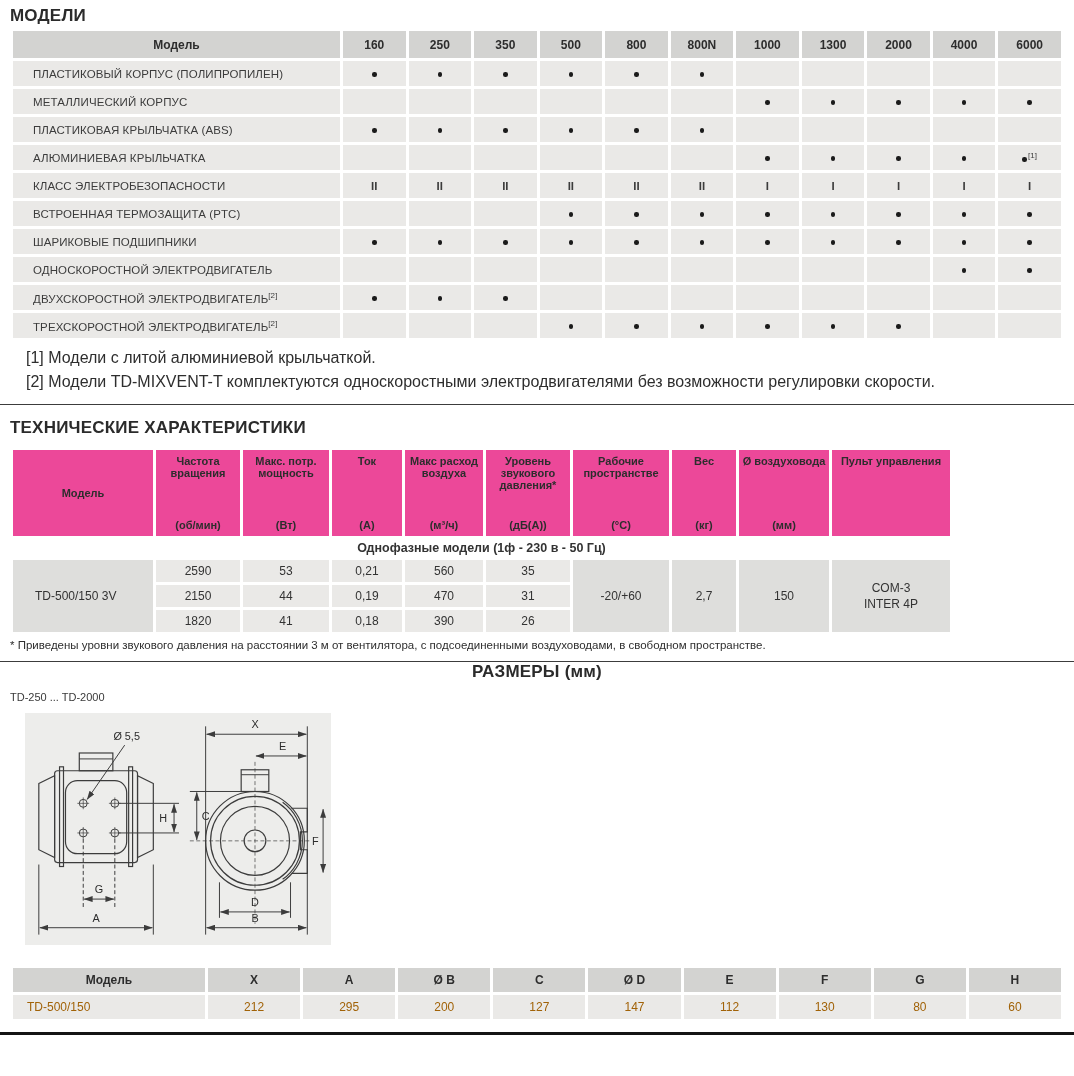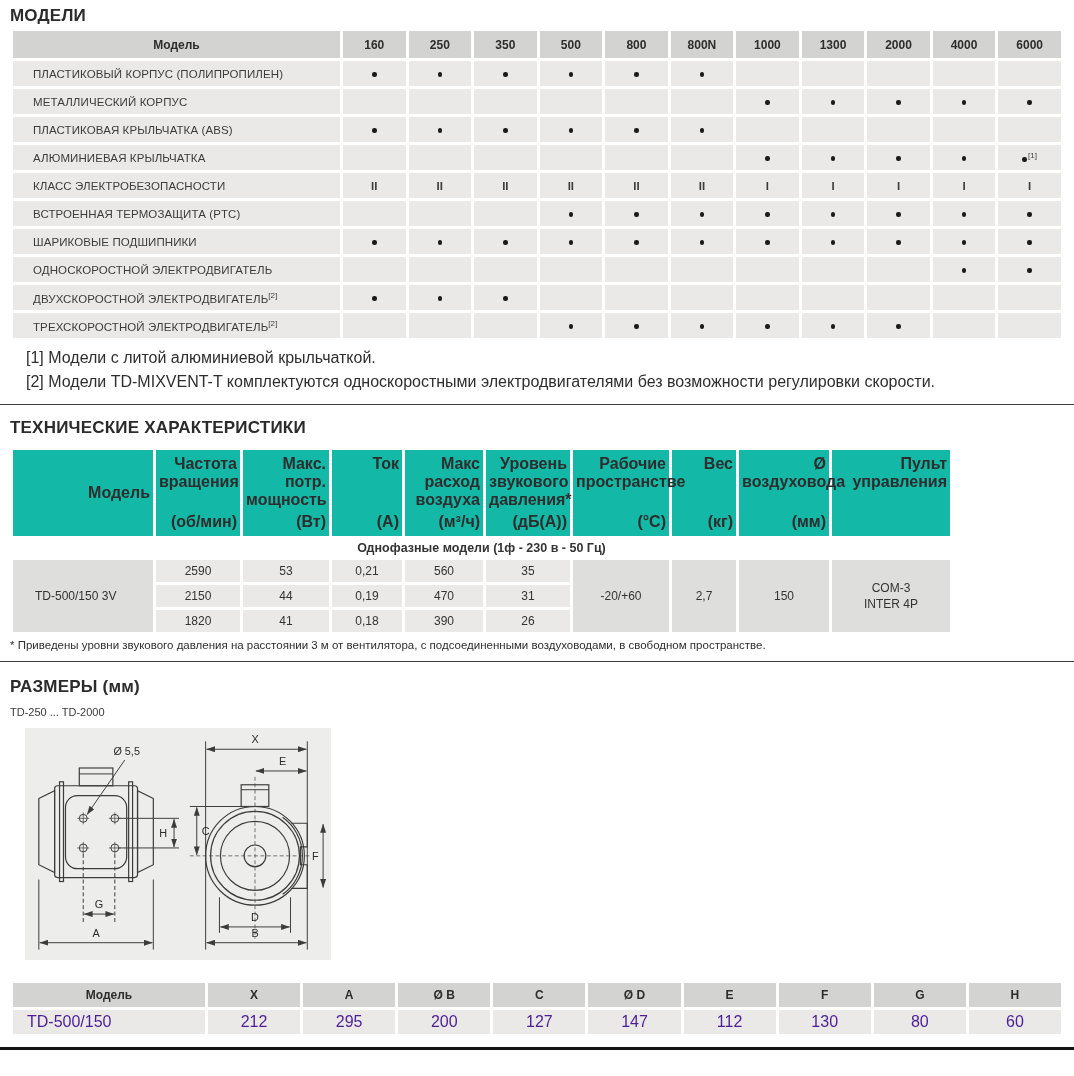--- a/index.html
+++ b/index.html
@@ -20,43 +20,43 @@
   .dot{display:inline-block;width:4.5px;height:4.5px;border-radius:50%;background:#1b1b1b;vertical-align:middle;}
   td.val sup{margin-left:1px;}
   .cls{font-weight:700;font-size:12px;color:#222;}
   .footnotes{margin-top:5px;font-size:16px;color:#2e2e2e;line-height:1.5;margin-left:16px;}
   .rule{height:1px;background:#3c3c3c;margin:10px -10px 0;}
   .rule.thick{height:3px;background:#141414;}
 
   
   .tech-sec-title{margin-top:13px;}
   .tech-table{width:941px;margin-top:9px;}
-  .tech-table th{background:#14b8a6;height:76px;font-size:16px;font-weight:700;padding:5px 3px;vertical-align:top;color:#2d2d2d;text-align:right;}
+  .tech-table th{background:#ec4899;height:76px;font-size:11px;font-weight:700;padding:5px 3px;vertical-align:top;color:#2d2d2d;text-align:center;}
   .hwrap{display:flex;flex-direction:column;justify-content:space-between;height:100%;}
   .hwrap.center{justify-content:center;}
   .hunit{font-weight:700;}
   .tech-table td{background:#eae9e7;text-align:center;font-size:12px;height:20px;color:#333;}
   .tech-table td.band-cell{background:#ffffff;font-weight:700;font-size:12.5px;height:16px;}
   .tech-table td.mcell{background:#dededc;text-align:left;padding-left:22px;}
   .tech-table td.span-cell{background:#dededc;white-space:pre-line;line-height:1.35;}
   .tech-footnote{margin-top:4px;font-size:11.5px;color:#2e2e2e;}
 
   
-  .dims-title{margin-top:15px;}
+  .dims-title{text-align:center;}
   .dims-subtitle{margin-top:9px;font-size:11px;color:#3a3a3a;}
   .panel{margin:10px 0 0 15px;width:306px;height:232px;background:#ededeb;}
   .panel svg{display:block;width:100%;height:100%;}
   .panel text{font-family:"Liberation Sans",sans-serif;font-size:11px;fill:#2c2c2c;}
   .s{fill:none;stroke:#3c3c3c;stroke-width:1.2;}
   .dim{fill:none;stroke:#3c3c3c;stroke-width:1;}
   .dash{stroke-dasharray:4 2.5;}
   .thin{stroke-width:.7;}
   .dims-table{width:100%;margin-top:20px;}
   .dims-table th{background:#d3d3d1;height:22px;font-size:12px;font-weight:700;text-align:center;color:#2d2d2d;}
-  .dims-table td{background:#eae9e7;height:22px;font-size:16px;text-align:center;color:#4c1d95;}
+  .dims-table td{background:#eae9e7;height:22px;font-size:12px;text-align:center;color:#a16207;}
   .dims-table td.dmodel{text-align:left;padding-left:14px;}
 </style>
 </head>
 <body>
 
 <div class="page">
 
   <div class="sec-title">МОДЕЛИ</div>
 
   <table class="models-table">

